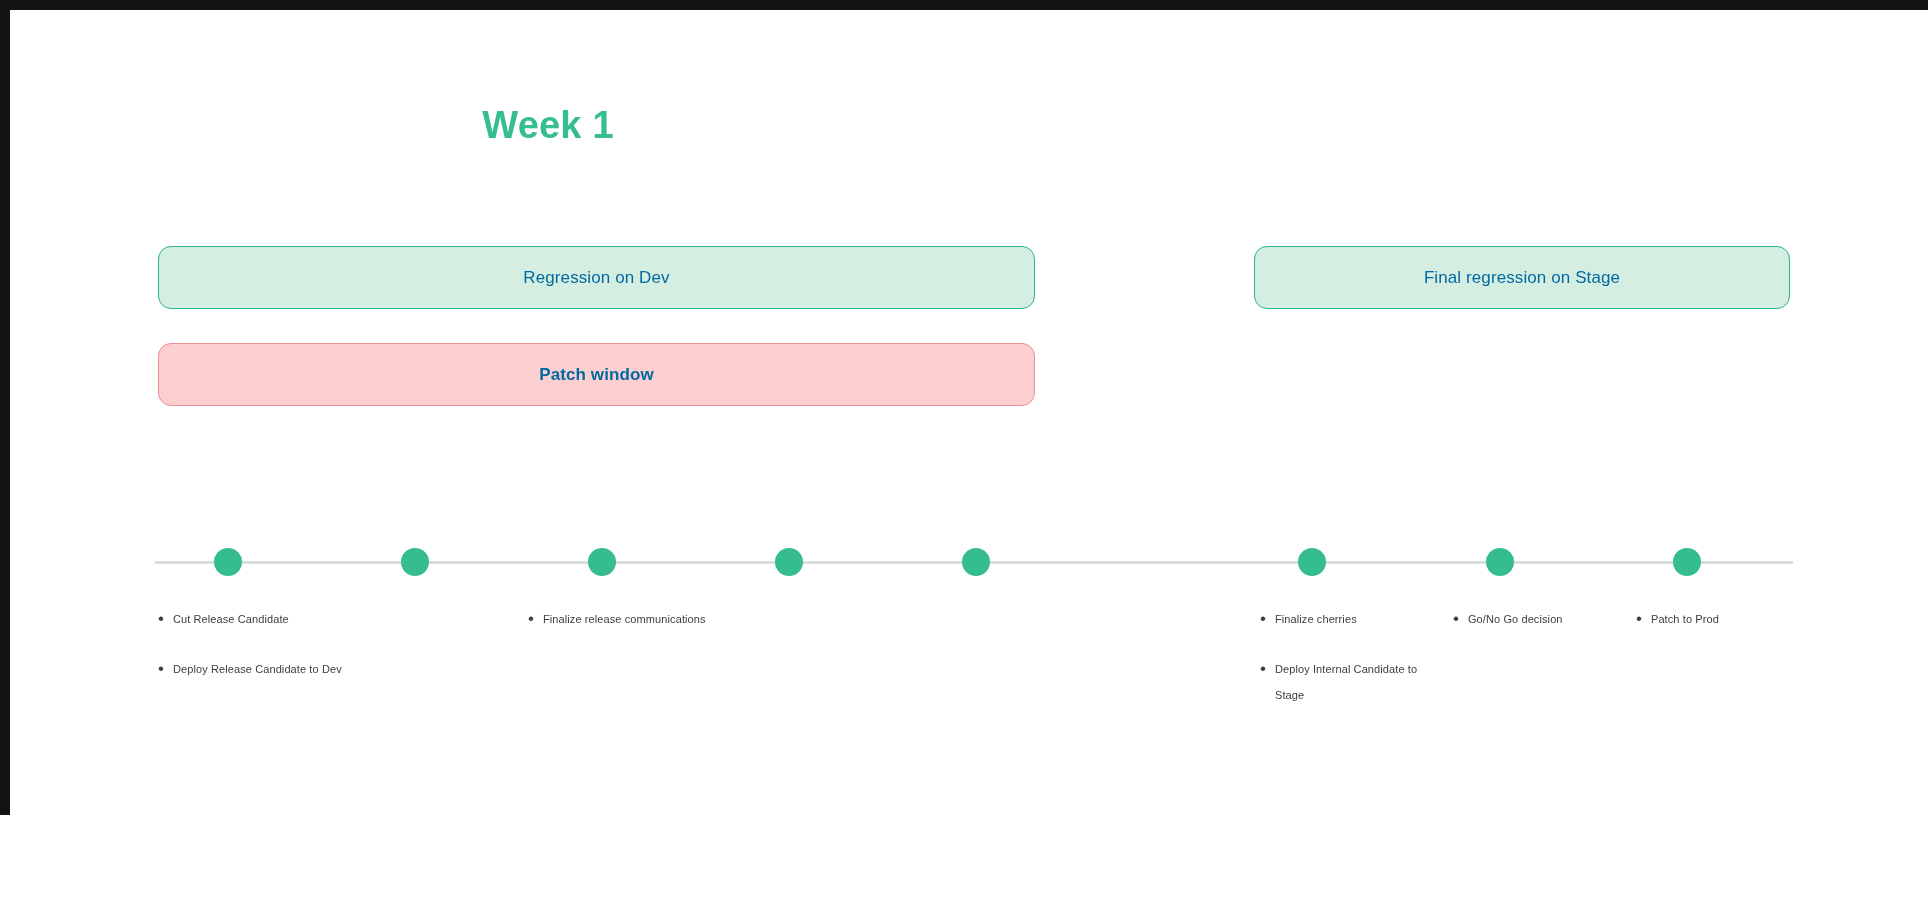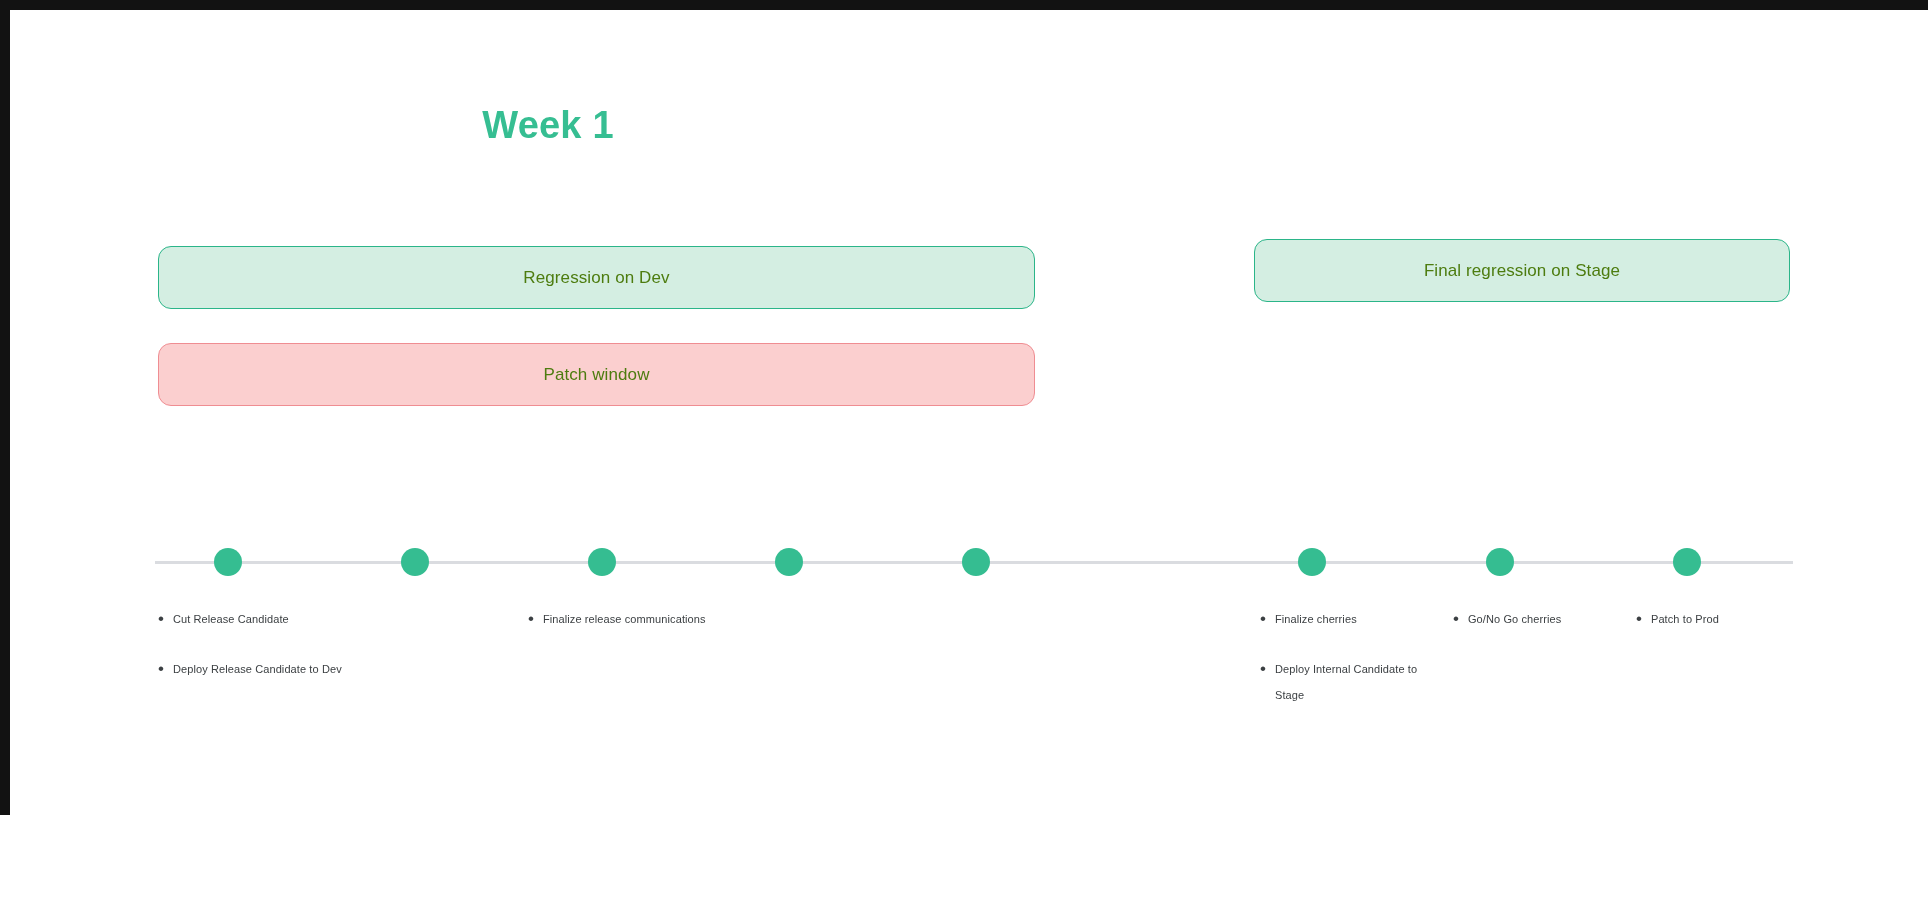--- a/index.html
+++ b/index.html
@@ -51,34 +51,35 @@
 
   
   .phase-bar {
     position: absolute;
     box-sizing: border-box;
     border-radius: 13px;
     display: flex;
     align-items: center;
     justify-content: center;
     font-size: 17px;
-    color: #4d7c0f;
+    color: #0369a1;
     letter-spacing: 0.1px;
   }
   .phase-bar.green {
     background: #d4eee2;
     border: 1.6px solid #2bb589;
   }
   .phase-bar.pink {
     background: #fbcfcf;
     border: 1.6px solid #ef8d92;
+    font-weight: bold;
   }
   #bar-regression-dev    { left: 148px;  top: 236px; width: 877px; height: 63px; }
   #bar-patch-window      { left: 148px;  top: 333px; width: 877px; height: 63px; }
-  #bar-final-regression  { left: 1244px; top: 229px; width: 536px; height: 63px; }
+  #bar-final-regression  { left: 1244px; top: 236px; width: 536px; height: 63px; }
 
   
   #timeline-axis {
     position: absolute;
     left: 145px;
     top: 551px;
     width: 1638px;
     height: 3px;
     background: #dadce0;
   }
@@ -166,21 +167,21 @@
             <span class="milestone-text">Finalize cherries</span>
           </div>
           <div class="milestone-item">
             <span class="milestone-bullet">•</span>
             <span class="milestone-text">Deploy Internal Candidate to Stage</span>
           </div>
         </div>
         <div class="milestone-group" style="left: 1443px; width: 130px;">
           <div class="milestone-item">
             <span class="milestone-bullet">•</span>
-            <span class="milestone-text">Go/No Go cherries</span>
+            <span class="milestone-text">Go/No Go decision</span>
           </div>
         </div>
         <div class="milestone-group" style="left: 1626px; width: 180px;">
           <div class="milestone-item">
             <span class="milestone-bullet">•</span>
             <span class="milestone-text">Patch to Prod</span>
           </div>
         </div>
       </div>
 

